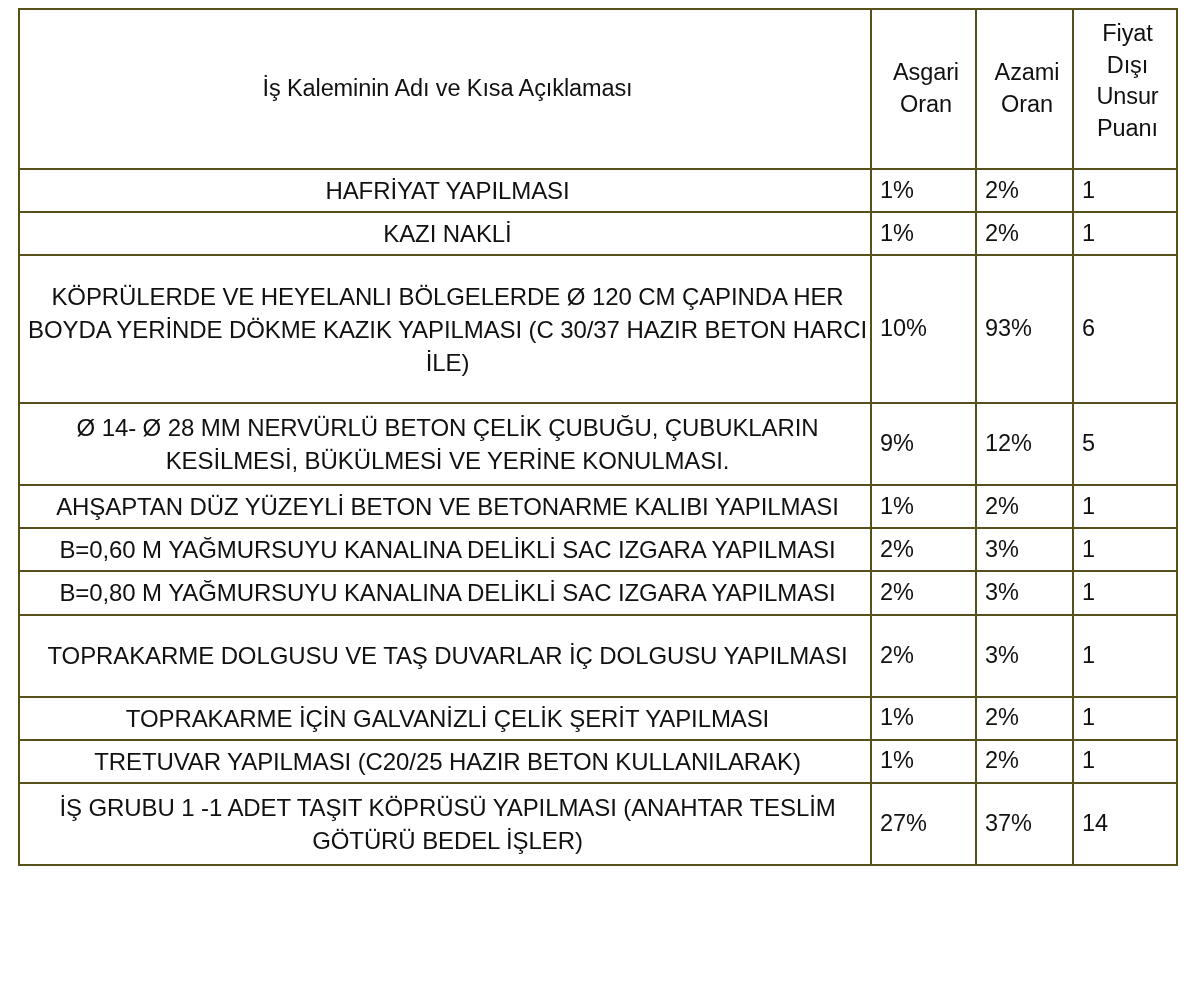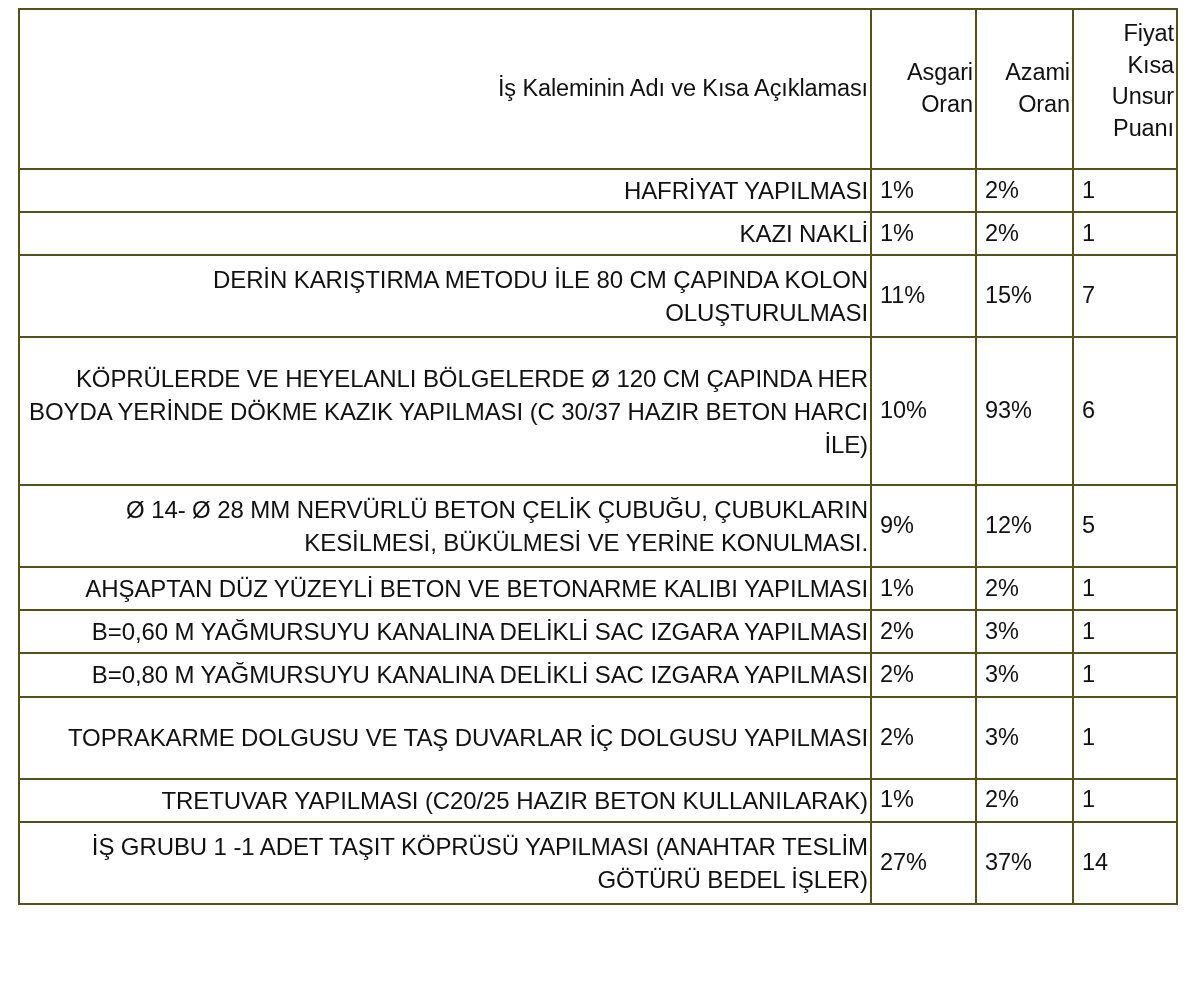--- a/index.html
+++ b/index.html
@@ -41,21 +41,21 @@
   table.ratio-table col.c-desc   { width: 852px; }
   table.ratio-table col.c-min    { width: 105px; }
   table.ratio-table col.c-max    { width: 97px;  }
   table.ratio-table col.c-score  { width: 104px; }
 
   table.ratio-table td,
   table.ratio-table th {
     border: 2px solid #55501c;
     background: #ffffff;
     vertical-align: middle;
-    text-align: right;
+    text-align: center;
     padding: 4px 2px 4px 7px;
     font-weight: 400;
     font-size: 23.5px;
     line-height: 1.36;
     letter-spacing: -0.1px;
     box-sizing: border-box;
     word-break: break-word;
   }
 
   
@@ -114,44 +114,38 @@
           <th class="h-min">
             <span class="hdr-line">Asgari</span>
             <span class="hdr-line">Oran</span>
           </th>
           <th class="h-max">
             <span class="hdr-line">Azami</span>
             <span class="hdr-line">Oran</span>
           </th>
           <th class="h-score">
             <span class="hdr-line">Fiyat</span>
-            <span class="hdr-line">Kısa</span>
+            <span class="hdr-line">Dışı</span>
             <span class="hdr-line">Unsur</span>
             <span class="hdr-line">Puanı</span>
           </th>
         </tr>
       </thead>
       <tbody>
         <tr class="h1">
           <td class="desc">HAFRİYAT YAPILMASI</td>
           <td class="num">1%</td>
           <td class="num">2%</td>
           <td class="num">1</td>
         </tr>
         <tr class="h1">
           <td class="desc">KAZI NAKLİ</td>
           <td class="num">1%</td>
           <td class="num">2%</td>
           <td class="num">1</td>
-        </tr>
-        <tr class="h2">
-          <td class="desc">DERİN KARIŞTIRMA METODU İLE 80 CM ÇAPINDA KOLON OLUŞTURULMASI</td>
-          <td class="num">11%</td>
-          <td class="num">15%</td>
-          <td class="num">7</td>
         </tr>
         <tr class="h3">
           <td class="desc">KÖPRÜLERDE VE HEYELANLI BÖLGELERDE Ø 120 CM ÇAPINDA HER BOYDA YERİNDE DÖKME KAZIK YAPILMASI (C 30/37 HAZIR BETON HARCI İLE)</td>
           <td class="num">10%</td>
           <td class="num">93%</td>
           <td class="num">6</td>
         </tr>
         <tr class="h2">
           <td class="desc">Ø 14- Ø 28 MM NERVÜRLÜ BETON ÇELİK ÇUBUĞU, ÇUBUKLARIN KESİLMESİ, BÜKÜLMESİ VE YERİNE KONULMASI.</td>
           <td class="num">9%</td>
@@ -176,20 +170,26 @@
           <td class="num">3%</td>
           <td class="num">1</td>
         </tr>
         <tr class="h2">
           <td class="desc">TOPRAKARME DOLGUSU VE TAŞ DUVARLAR İÇ DOLGUSU YAPILMASI</td>
           <td class="num">2%</td>
           <td class="num">3%</td>
           <td class="num">1</td>
         </tr>
         <tr class="h1">
+          <td class="desc">TOPRAKARME İÇİN GALVANİZLİ ÇELİK ŞERİT YAPILMASI</td>
+          <td class="num">1%</td>
+          <td class="num">2%</td>
+          <td class="num">1</td>
+        </tr>
+        <tr class="h1">
           <td class="desc">TRETUVAR YAPILMASI (C20/25 HAZIR BETON KULLANILARAK)</td>
           <td class="num">1%</td>
           <td class="num">2%</td>
           <td class="num">1</td>
         </tr>
         <tr class="h2">
           <td class="desc">İŞ GRUBU 1 -1 ADET TAŞIT KÖPRÜSÜ YAPILMASI (ANAHTAR TESLİM GÖTÜRÜ BEDEL İŞLER)</td>
           <td class="num">27%</td>
           <td class="num">37%</td>
           <td class="num">14</td>

